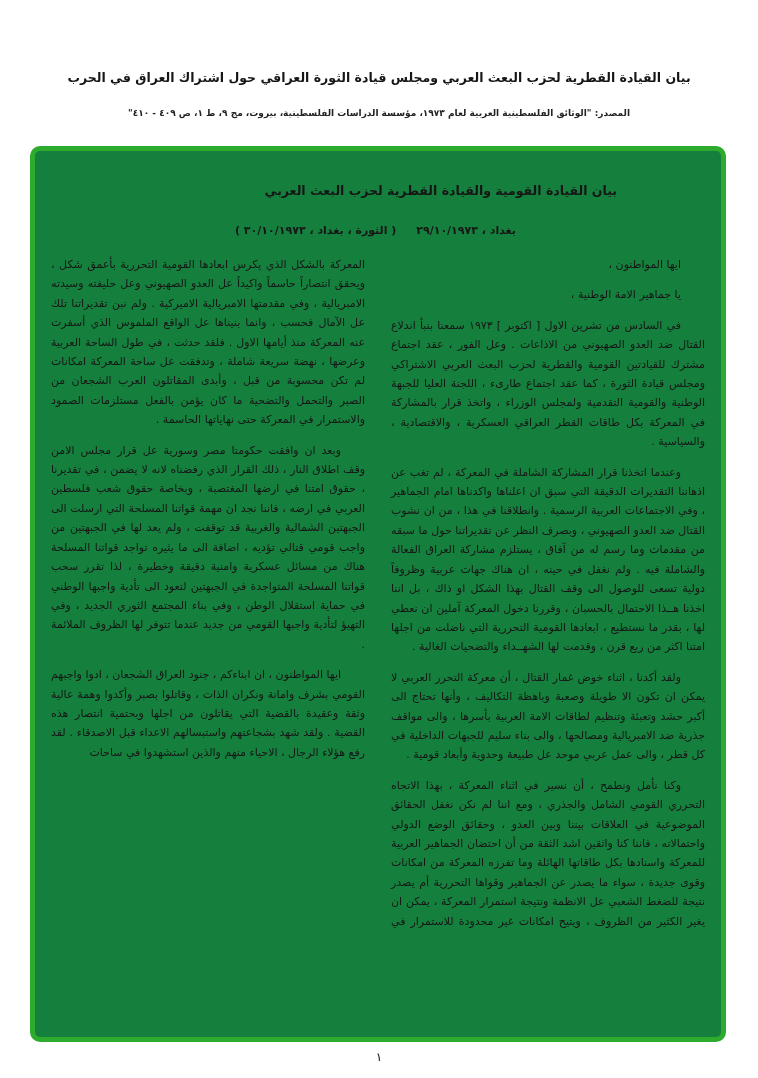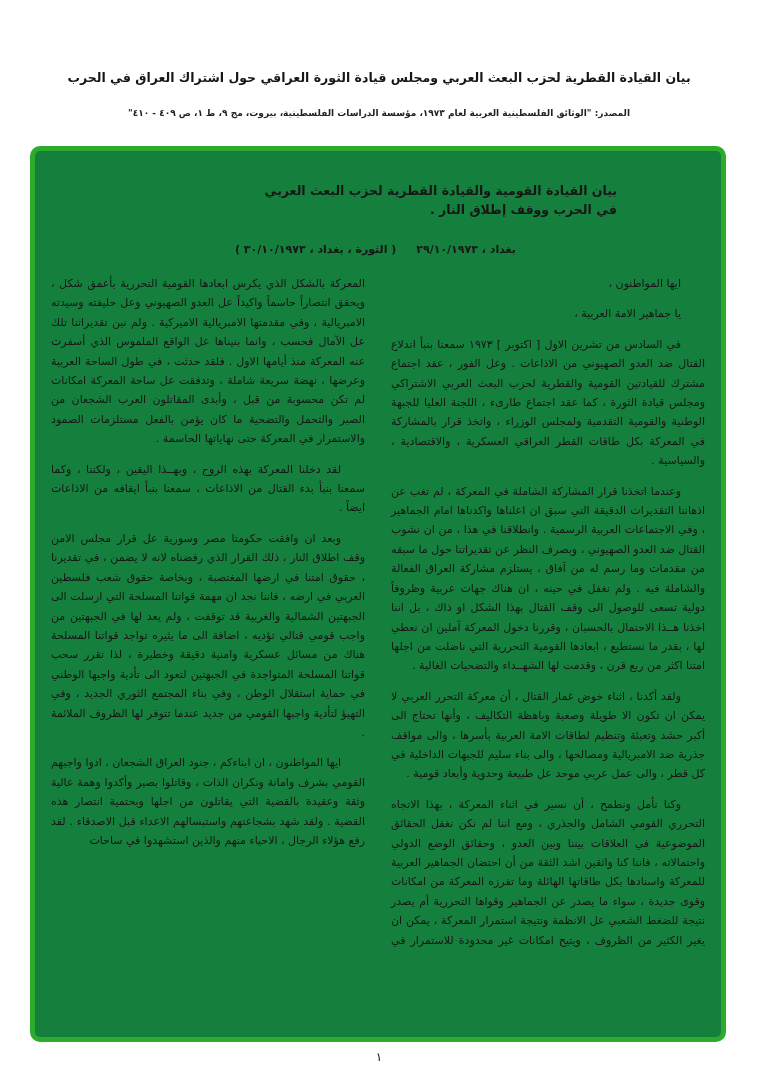--- a/index.html
+++ b/index.html
@@ -76,32 +76,30 @@
 </head>
 <body>
 
 <div class="top-title">بيان القيادة القطرية لحزب البعث العربي ومجلس قيادة الثورة العراقي حول اشتراك العراق في الحرب</div>
 
 <div class="source-line">المصدر: "الوثائق الفلسطينية العربية لعام ١٩٧٣، مؤسسة الدراسات الفلسطينية، بيروت، مج ٩، ط ١، ص ٤٠٩ - ٤١٠"</div>
 
 <div class="green-box">
   <div class="doc-heading" id="doc-heading">
       <div>بيان القيادة القومية والقيادة القطرية لحزب البعث العربي</div>
-      <div>في الحرب ووقف إطلاق النار .</div>
     </div>
   <div class="date-line">
     <span class="place-date">بغداد ، ٢٩/١٠/١٩٧٣</span>
     <span class="src-ref">( الثورة ، بغداد ، ٣٠/١٠/١٩٧٣ )</span>
   </div>
   <div class="columns" id="doc-body">
       <p>ايها المواطنون ،</p>
-      <p>يا جماهير الامة العربية ،</p>
+      <p>يا جماهير الامة الوطنية ،</p>
       <p>في السادس من تشرين الاول [ اكتوبر ] ١٩٧٣ سمعنا بنبأ اندلاع القتال ضد العدو الصهيوني من الاذاعات . وعل الفور ، عقد اجتماع مشترك للقيادتين القومية والقطرية لحزب البعث العربي الاشتراكي ومجلس قيادة الثورة ، كما عقد اجتماع طارىء ، اللجنة العليا للجبهة الوطنية والقومية التقدمية ولمجلس الوزراء ، واتخذ قرار بالمشاركة في المعركة بكل طاقات القطر العراقي العسكرية ، والاقتصادية ، والسياسية .</p>
       <p>وعندما اتخذنا قرار المشاركة الشاملة في المعركة ، لم تغب عن اذهاننا التقديرات الدقيقة التي سبق ان اعلناها واكدناها امام الجماهير ، وفي الاجتماعات العربية الرسمية . وانطلاقنا في هذا ، من ان نشوب القتال ضد العدو الصهيوني ، وبصرف النظر عن تقديراتنا حول ما سبقه من مقدمات وما رسم له من آفاق ، يستلزم مشاركة العراق الفعالة والشاملة فيه . ولم نغفل في حينه ، ان هناك جهات عربية وظروفاً دولية تسعى للوصول الى وقف القتال بهذا الشكل او ذاك ، بل اننا اخذنا هــذا الاحتمال بالحسبان ، وقررنا دخول المعركة آملين ان نعطي لها ، بقدر ما نستطيع ، ابعادها القومية التحررية التي ناضلت من اجلها امتنا اكثر من ربع قرن ، وقدمت لها الشهــداء والتضحيات الغالية .</p>
       <p>ولقد أكدنا ، اثناء خوض غمار القتال ، أن معركة التحرر العربي لا يمكن ان تكون الا طويلة وصعبة وباهظة التكاليف ، وأنها تحتاج الى أكبر حشد وتعبئة وتنظيم لطاقات الامة العربية بأسرها ، والى مواقف جذرية ضد الامبريالية ومصالحها ، والى بناء سليم للجبهات الداخلية في كل قطر ، والى عمل عربي موحد عل طبيعة وحدوية وأبعاد قومية .</p>
       <p>وكنا نأمل ونطمح ، أن نسير في اثناء المعركة ، بهذا الاتجاه التحرري القومي الشامل والجذري ، ومع اننا لم نكن نغفل الحقائق الموضوعية في العلاقات بيننا وبين العدو ، وحقائق الوضع الدولي واحتمالاته ، فاننا كنا واثقين اشد الثقة من أن احتضان الجماهير العربية للمعركة واسنادها بكل طاقاتها الهائلة وما تفرزه المعركة من امكانات وقوى جديدة ، سواء ما يصدر عن الجماهير وقواها التحررية أم يصدر نتيجة للضغط الشعبي عل الانظمة ونتيجة استمرار المعركة ، يمكن ان يغير الكثير من الظروف ، ويتيح امكانات غير محدودة للاستمرار في المعركة بالشكل الذي يكرس ابعادها القومية التحررية بأعمق شكل ، ويحقق انتصاراً حاسماً واكيداً عل العدو الصهيوني وعل حليفته وسيدته الامبريالية ، وفي مقدمتها الامبريالية الاميركية . ولم نبن تقديراتنا تلك عل الآمال فحسب ، وانما بنيناها عل الواقع الملموس الذي أسفرت عنه المعركة منذ أيامها الاول . فلقد حدثت ، في طول الساحة العربية وعرضها ، نهضة سريعة شاملة ، وتدفقت عل ساحة المعركة امكانات لم تكن محسوبة من قبل ، وأبدى المقاتلون العرب الشجعان من الصبر والتحمل والتضحية ما كان يؤمن بالفعل مستلزمات الصمود والاستمرار في المعركة حتى نهاياتها الحاسمة .</p>
-      <p>لقد دخلنا المعركة بهذه الروح ، وبهــذا اليقين ، ولكننا ، وكما سمعنا بنبأ بدء القتال من الاذاعات ، سمعنا بنبأ ايقافه من الاذاعات ايضاً .</p>
       <p>وبعد ان وافقت حكومتا مصر وسورية عل قرار مجلس الامن وقف اطلاق النار ، ذلك القرار الذي رفضناه لانه لا يضمن ، في تقديرنا ، حقوق امتنا في ارضها المغتصبة ، وبخاصة حقوق شعب فلسطين العربي في ارضه ، فاننا نجد ان مهمة قواتنا المسلحة التي ارسلت الى الجبهتين الشمالية والغربية قد توقفت ، ولم يعد لها في الجبهتين من واجب قومي قتالي تؤديه ، اضافة الى ما يثيره تواجد قواتنا المسلحة هناك من مسائل عسكرية وامنية دقيقة وخطيرة ، لذا تقرر سحب قواتنا المسلحة المتواجدة في الجبهتين لتعود الى تأدية واجبها الوطني في حماية استقلال الوطن ، وفي بناء المجتمع الثوري الجديد ، وفي التهيؤ لتأدية واجبها القومي من جديد عندما تتوفر لها الظروف الملائمة .</p>
       <p>ايها المواطنون ، ان ابناءكم ، جنود العراق الشجعان ، ادوا واجبهم القومي بشرف وامانة ونكران الذات ، وقاتلوا بصبر وأكدوا وهمة عالية وثقة وعقيدة بالقضية التي يقاتلون من اجلها وبحتمية انتصار هذه القضية . ولقد شهد بشجاعتهم واستبسالهم الاعداء قبل الاصدقاء . لقد رفع هؤلاء الرجال ، الاحياء منهم والذين استشهدوا في ساحات</p>
     </div>
 </div>
 
 <div class="page-number">١</div>
 
 </body></html>

